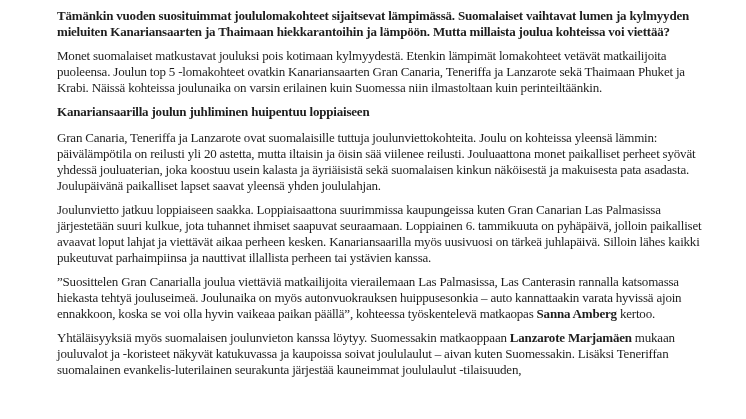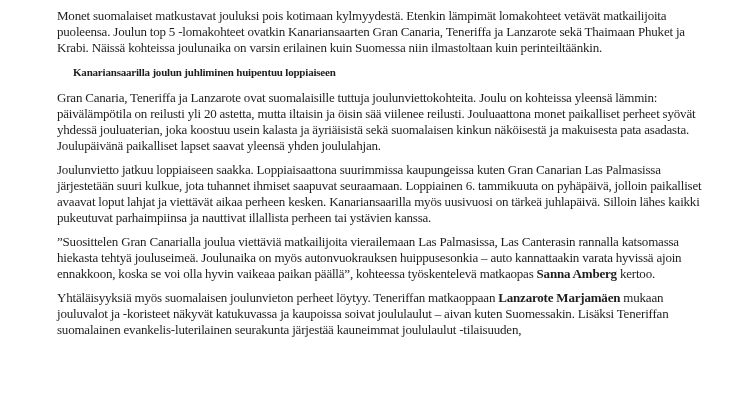--- a/index.html
+++ b/index.html
@@ -27,34 +27,35 @@
     letter-spacing: -0.2px;
   }
   .article p {
     margin: 0 0 8px 0;
   }
   .article p.lead {
     font-weight: bold;
   }
   .article h2.heading {
     font-family: "Liberation Serif", "DejaVu Serif", serif;
-    font-size: 11px;
+    font-size: 13px;
     line-height: 16px;
     font-weight: bold;
-    margin: 2px 0 10px 16px;
+    margin: 2px 0 10px 0;
   }
   .article strong {
     font-weight: bold;
   }
 </style>
 </head>
 <body>
 
 <div class="page">
   <div class="article">
+      <p class="lead"><strong>Tämänkin vuoden suosituimmat joululomakohteet sijaitsevat lämpimässä. Suomalaiset vaihtavat lumen ja kylmyyden mieluiten Kanariansaarten ja Thaimaan hiekkarantoihin ja lämpöön. Mutta millaista joulua kohteissa voi viettää?</strong></p>
       <p class="body"><span>Monet suomalaiset matkustavat jouluksi pois kotimaan kylmyydestä. Etenkin lämpimät lomakohteet vetävät matkailijoita puoleensa. Joulun top 5 -lomakohteet ovatkin Kanariansaarten Gran Canaria, Teneriffa ja Lanzarote sekä Thaimaan Phuket ja Krabi. Näissä kohteissa joulunaika on varsin erilainen kuin Suomessa niin ilmastoltaan kuin perinteiltäänkin.</span></p>
       <h2 class="heading"><strong>Kanariansaarilla joulun juhliminen huipentuu loppiaiseen</strong></h2>
       <p class="body"><span>Gran Canaria, Teneriffa ja Lanzarote ovat suomalaisille tuttuja joulunviettokohteita. Joulu on kohteissa yleensä lämmin: päivälämpötila on reilusti yli 20 astetta, mutta iltaisin ja öisin sää viilenee reilusti. Jouluaattona monet paikalliset perheet syövät yhdessä jouluaterian, joka koostuu usein kalasta ja äyriäisistä sekä suomalaisen kinkun näköisestä ja makuisesta pata asadasta. Joulupäivänä paikalliset lapset saavat yleensä yhden joululahjan.</span></p>
       <p class="body"><span>Joulunvietto jatkuu loppiaiseen saakka. Loppiaisaattona suurimmissa kaupungeissa kuten Gran Canarian Las Palmasissa järjestetään suuri kulkue, jota tuhannet ihmiset saapuvat seuraamaan. Loppiainen 6. tammikuuta on pyhäpäivä, jolloin paikalliset avaavat loput lahjat ja viettävät aikaa perheen kesken. Kanariansaarilla myös uusivuosi on tärkeä juhlapäivä. Silloin lähes kaikki pukeutuvat parhaimpiinsa ja nauttivat illallista perheen tai ystävien kanssa.</span></p>
       <p class="body"><span>”Suosittelen Gran Canarialla joulua viettäviä matkailijoita vierailemaan Las Palmasissa, Las Canterasin rannalla katsomassa hiekasta tehtyä jouluseimeä. Joulunaika on myös autonvuokrauksen huippusesonkia – auto kannattaakin varata hyvissä ajoin ennakkoon, koska se voi olla hyvin vaikeaa paikan päällä”, kohteessa työskentelevä matkaopas </span><strong>Sanna Amberg</strong><span> kertoo.</span></p>
-      <p class="body"><span>Yhtäläisyyksiä myös suomalaisen joulunvieton perheet löytyy. Teneriffan matkaoppaan </span><strong>Lanzarote Marjamäen</strong><span> mukaan jouluvalot ja -koristeet näkyvät katukuvassa ja kaupoissa soivat joululaulut – aivan kuten Suomessakin. Lisäksi Teneriffan suomalainen evankelis-luterilainen seurakunta järjestää kauneimmat joululaulut -tilaisuuden,</span></p>
+      <p class="body"><span>Yhtäläisyyksiä myös suomalaisen joulunvieton kanssa löytyy. Suomessakin matkaoppaan </span><strong>Lanzarote Marjamäen</strong><span> mukaan jouluvalot ja -koristeet näkyvät katukuvassa ja kaupoissa soivat joululaulut – aivan kuten Suomessakin. Lisäksi Teneriffan suomalainen evankelis-luterilainen seurakunta järjestää kauneimmat joululaulut -tilaisuuden,</span></p>
     </div>
 </div>
 
 </body></html>

